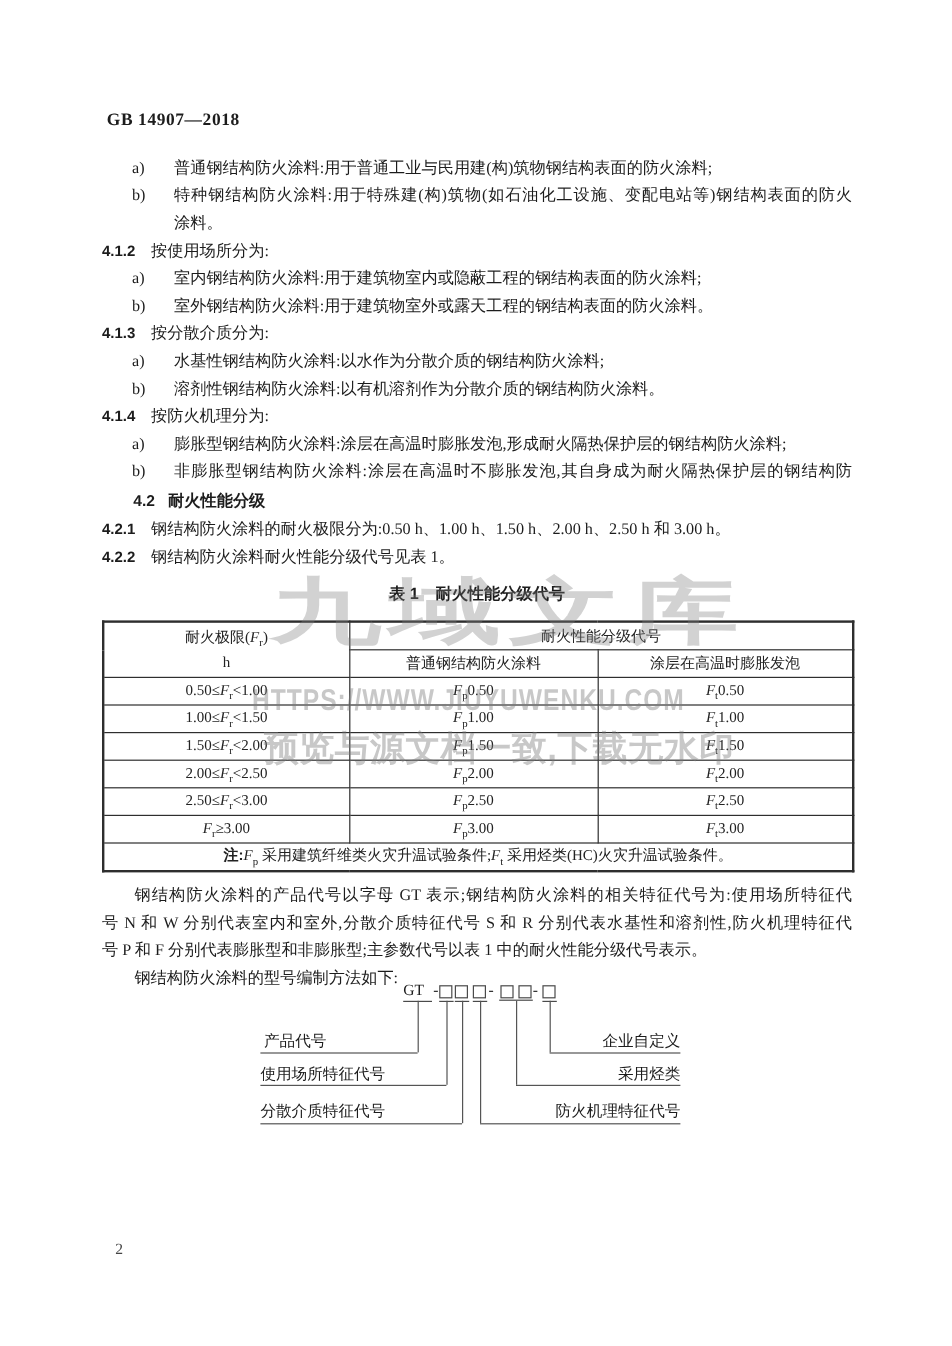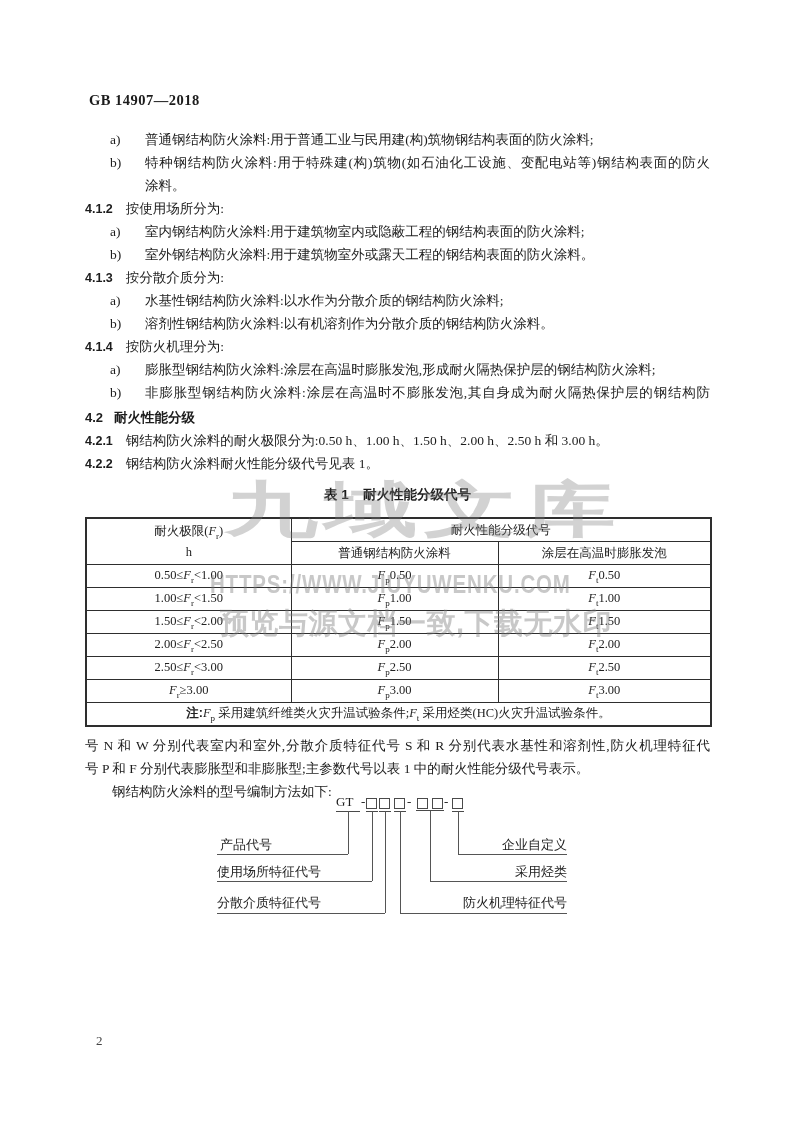--- a/index.html
+++ b/index.html
@@ -11,21 +11,21 @@
   .content{position:absolute;left:85px;top:0;width:625px;}
   .doc-code{position:absolute;left:4px;top:92px;font-weight:bold;font-size:14.5px;letter-spacing:0.5px;white-space:nowrap;}
   .flow{position:absolute;left:0;top:128px;width:625px;}
   .line{position:relative;height:23px;line-height:23px;font-size:13.5px;white-space:nowrap;}
   .li .marker{position:absolute;left:25px;}
   .li .li-text{position:absolute;left:60px;right:0;}
   .cont{padding-left:60px;}
   .cnum{font-family:"Liberation Sans","DejaVu Sans",sans-serif;font-weight:bold;font-size:12.5px;margin-right:13px;}
   .fill{white-space:normal;text-align:justify;text-align-last:justify;}
   .sec-head{height:23px;line-height:23px;font-size:13.5px;white-space:nowrap;font-family:"Liberation Sans","DejaVu Sans",sans-serif;font-weight:bold;}
-  .sec-head .cnum{font-size:13px;margin-right:11px;}
+  .sec-head .cnum{font-size:13px;margin-right:11px;margin-left:26px;}
   .h42{margin-top:2px;}
   .h43{margin-top:34px;}
   .tbl-caption{margin-top:10px;height:20px;line-height:20px;text-align:center;
     font-family:"Liberation Sans","DejaVu Sans",sans-serif;font-weight:bold;font-size:13.5px;}
   .tbl-caption .cap-label{margin-right:14px;}
   table.t1{margin-top:12px;width:625px;border-collapse:collapse;table-layout:fixed;
     font-size:12.5px;color:#222;}
   table.t1 td{border:1px solid #2e2e2e;text-align:center;vertical-align:middle;height:22px;padding:0;}
   table.t1{border:2px solid #2e2e2e;}
   table.t1 sub{font-size:9px;}
@@ -183,20 +183,21 @@
           <tr>
             <td colspan="3" class="note-cell">
               <span class="note-label">注:</span><span><i>F</i><sub>p</sub> 采用建筑纤维类火灾升温试验条件;<i>F</i><sub>t</sub> 采用烃类(HC)火灾升温试验条件。</span>
             </td>
           </tr>
         </tbody>
       </table>
 
 
       <div class="para">
+        <div class="line indent fill">钢结构防火涂料的产品代号以字母 GT 表示;钢结构防火涂料的相关特征代号为:使用场所特征代</div>
         <div class="line fill">号 N 和 W 分别代表室内和室外,分散介质特征代号 S 和 R 分别代表水基性和溶剂性,防火机理特征代</div>
         <div class="line">号 P 和 F 分别代表膨胀型和非膨胀型;主参数代号以表 1 中的耐火性能分级代号表示。</div>
         <div class="line indent">钢结构防火涂料的型号编制方法如下:</div>
       </div>
 
       <div class="diagram">
         <div class="seg ul" style="left:251px;width:24px;">GT</div>
         <div class="seg" style="left:276px;width:7px;">-</div>
         <div class="seg ul" style="left:281px;width:12px;"><span class="sq"></span></div>
         <div class="seg ul" style="left:294px;width:12px;"><span class="sq"></span></div>

